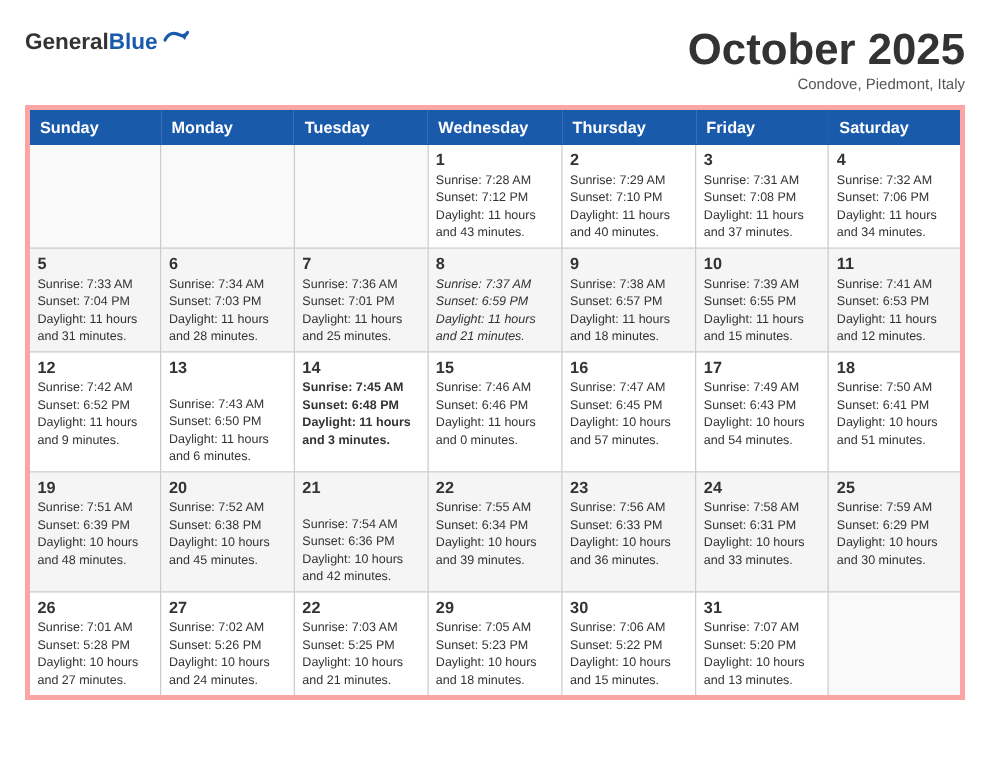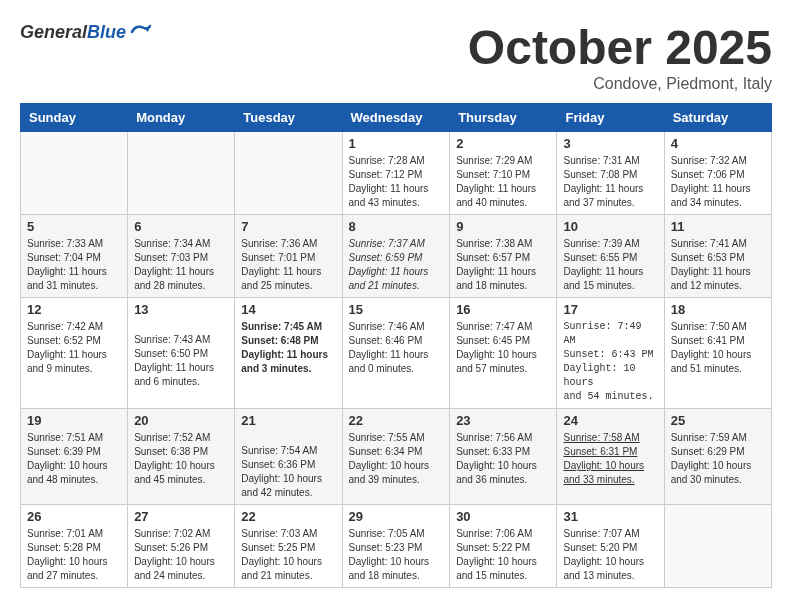--- a/index.html
+++ b/index.html
@@ -11,54 +11,53 @@
       padding: 20px;
     }
     .header {
       display: flex;
       align-items: flex-start;
       justify-content: space-between;
       margin-bottom: 10px;
     }
     .logo {
       display: flex;
-      align-items: center;
-      font-style: italic;
+      align-items: flex-end;
     }
     .logo-text-general {
       font-size: 18px;
       font-weight: bold;
       color: #333;
     }
     .logo-text-blue {
       font-size: 18px;
       font-weight: bold;
       color: #1a5aab;
     }
     .logo-icon {
       width: 24px;
       height: 24px;
       margin-left: 2px;
     }
     .title-section {
       text-align: right;
     }
     .month-title {
-      font-size: 48px;
+      font-size: 35px;
       font-weight: bold;
       color: #333;
     }
     .location-title {
-      font-size: 16px;
+      font-size: 12px;
       color: #555;
     }
     .calendar {
       width: 100%;
       border-collapse: collapse;
-      border: 1px solid #fca5a5;
+      border: 4px solid #fca5a5;
     }
     .calendar th {
       background-color: #1a5aab;
       color: #fff;
       text-align: left;
       padding: 6px 8px;
       font-size: 13px;
       border: 1px solid #1a5aab;
     }
     .calendar td {
@@ -235,21 +234,21 @@
         </td>
         <td>
           <div class="day-number">16</div>
           <div class="day-info" style="white-space: pre-line;">Sunrise: 7:47 AM
 Sunset: 6:45 PM
 Daylight: 10 hours
 and 57 minutes.</div>
         </td>
         <td>
           <div class="day-number">17</div>
-          <div class="day-info" style="white-space: pre-line; font-family: Liberation Mono, monospace;">Sunrise: 7:49 AM
+          <div class="day-info" style="white-space: pre-line;">Sunrise: 7:49 AM
 Sunset: 6:43 PM
 Daylight: 10 hours
 and 54 minutes.</div>
         </td>
         <td>
           <div class="day-number">18</div>
           <div class="day-info" style="white-space: pre-line;">Sunrise: 7:50 AM
 Sunset: 6:41 PM
 Daylight: 10 hours
 and 51 minutes.</div>
@@ -286,21 +285,21 @@
         </td>
         <td>
           <div class="day-number">23</div>
           <div class="day-info" style="white-space: pre-line;">Sunrise: 7:56 AM
 Sunset: 6:33 PM
 Daylight: 10 hours
 and 36 minutes.</div>
         </td>
         <td>
           <div class="day-number">24</div>
-          <div class="day-info" style="white-space: pre-line; text-decoration: underline;">Sunrise: 7:58 AM
+          <div class="day-info" style="white-space: pre-line;">Sunrise: 7:58 AM
 Sunset: 6:31 PM
 Daylight: 10 hours
 and 33 minutes.</div>
         </td>
         <td>
           <div class="day-number">25</div>
           <div class="day-info" style="white-space: pre-line;">Sunrise: 7:59 AM
 Sunset: 6:29 PM
 Daylight: 10 hours
 and 30 minutes.</div>

